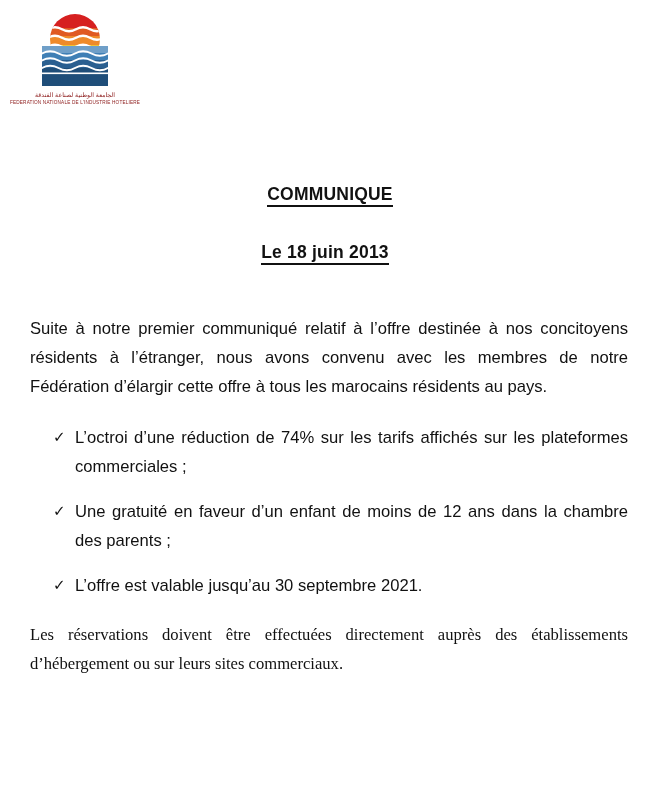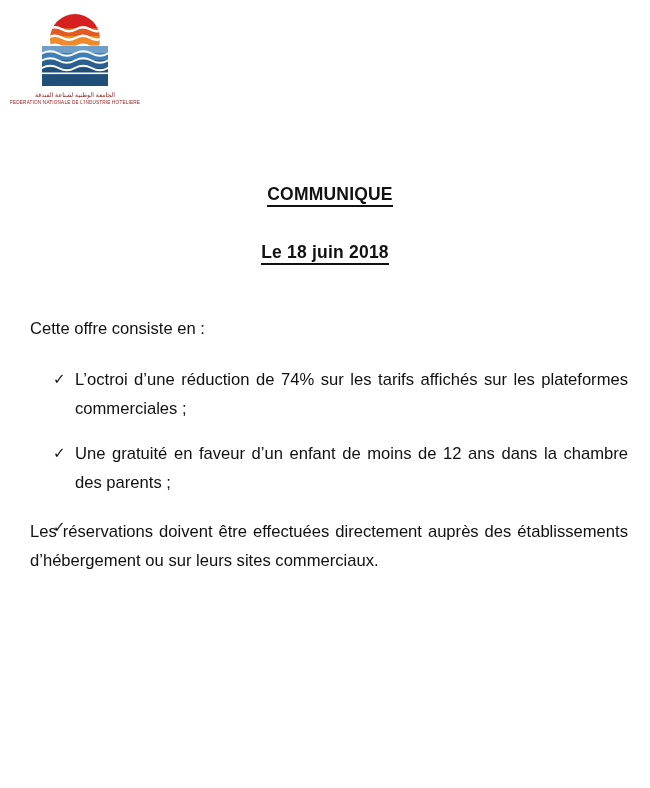--- a/index.html
+++ b/index.html
@@ -92,21 +92,21 @@
     top: 314px;
     width: 598px;
   }
   p.para {
     margin: 0 0 22px 0;
     font-size: 16.6px;
     line-height: 29px;
     text-align: justify;
     text-justify: inter-word;
   }
-  p.para.last { margin-bottom: 0; }
+  p.para.last { margin-bottom: 0; font-family: Liberation Serif, serif; }
   p.lead {
     margin: 0 0 22px 0;
     font-size: 16.6px;
     line-height: 29px;
     text-align: left;
   }
 
   ul.check-list {
     list-style: none;
     margin: 0 0 20px 0;
@@ -178,36 +178,37 @@
 
   <div class="org-arabic">الجامعة الوطنية لصناعة الفندقة</div>
   <div class="org-french">FEDERATION NATIONALE DE L'INDUSTRIE HOTELIERE</div>
 </div>
 
 <div class="doc-title">
   <span>COMMUNIQUE</span>
 </div>
 
 <div class="doc-date">
-  <span>Le 18 juin 2018</span>
+  <span>Le 18 juin 2013</span>
 </div>
 
 <div class="body-block">
 
-
-  <p class="lead">Cette offre consiste en :</p>
+  <p class="para">Suite à notre premier communiqué relatif à l’offre destinée à nos concitoyens résidents à l’étranger, nous avons convenu avec les membres de notre Fédération d’élargir cette offre à tous les marocains résidents au pays.</p>
+
 
   <ul class="check-list">
     <li>
       <span class="tick">✓</span>
       <span>L’octroi d’une réduction de 74% sur les tarifs affichés sur les plateformes commerciales ;</span>
     </li>
     <li>
       <span class="tick">✓</span>
       <span>Une gratuité en faveur d’un enfant de moins de 12 ans dans la chambre des parents ;</span>
     </li>
     <li>
       <span class="tick">✓</span>
+      <span>L’offre est valable jusqu’au 30 septembre 2021.</span>
     </li>
   </ul>
 
   <p class="para last">Les réservations doivent être effectuées directement auprès des établissements d’hébergement ou sur leurs sites commerciaux.</p>
 </div>
 
 </body></html>

